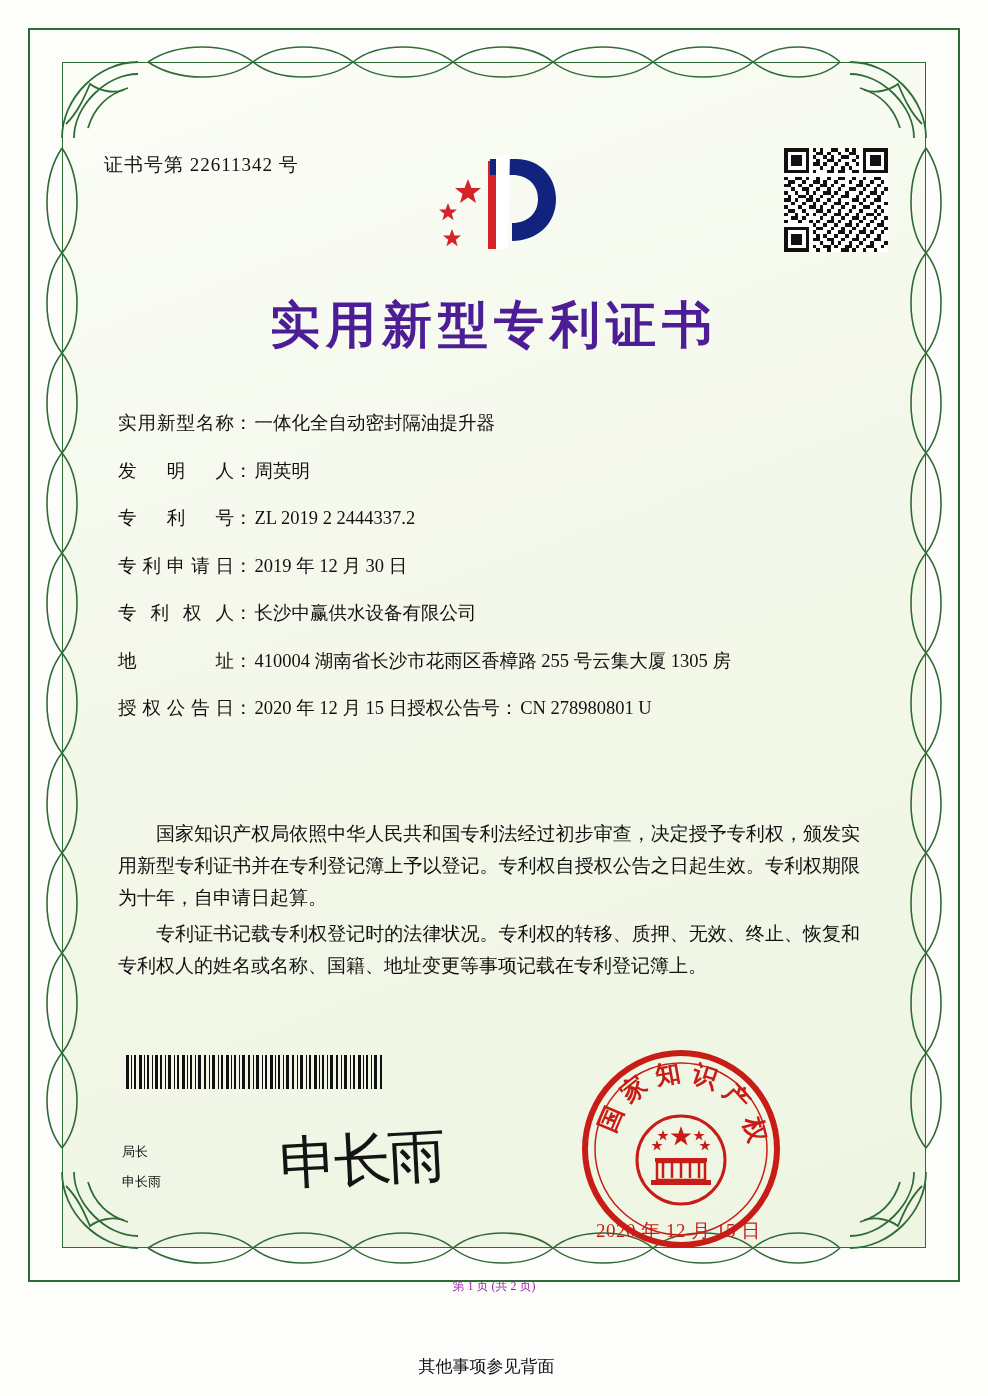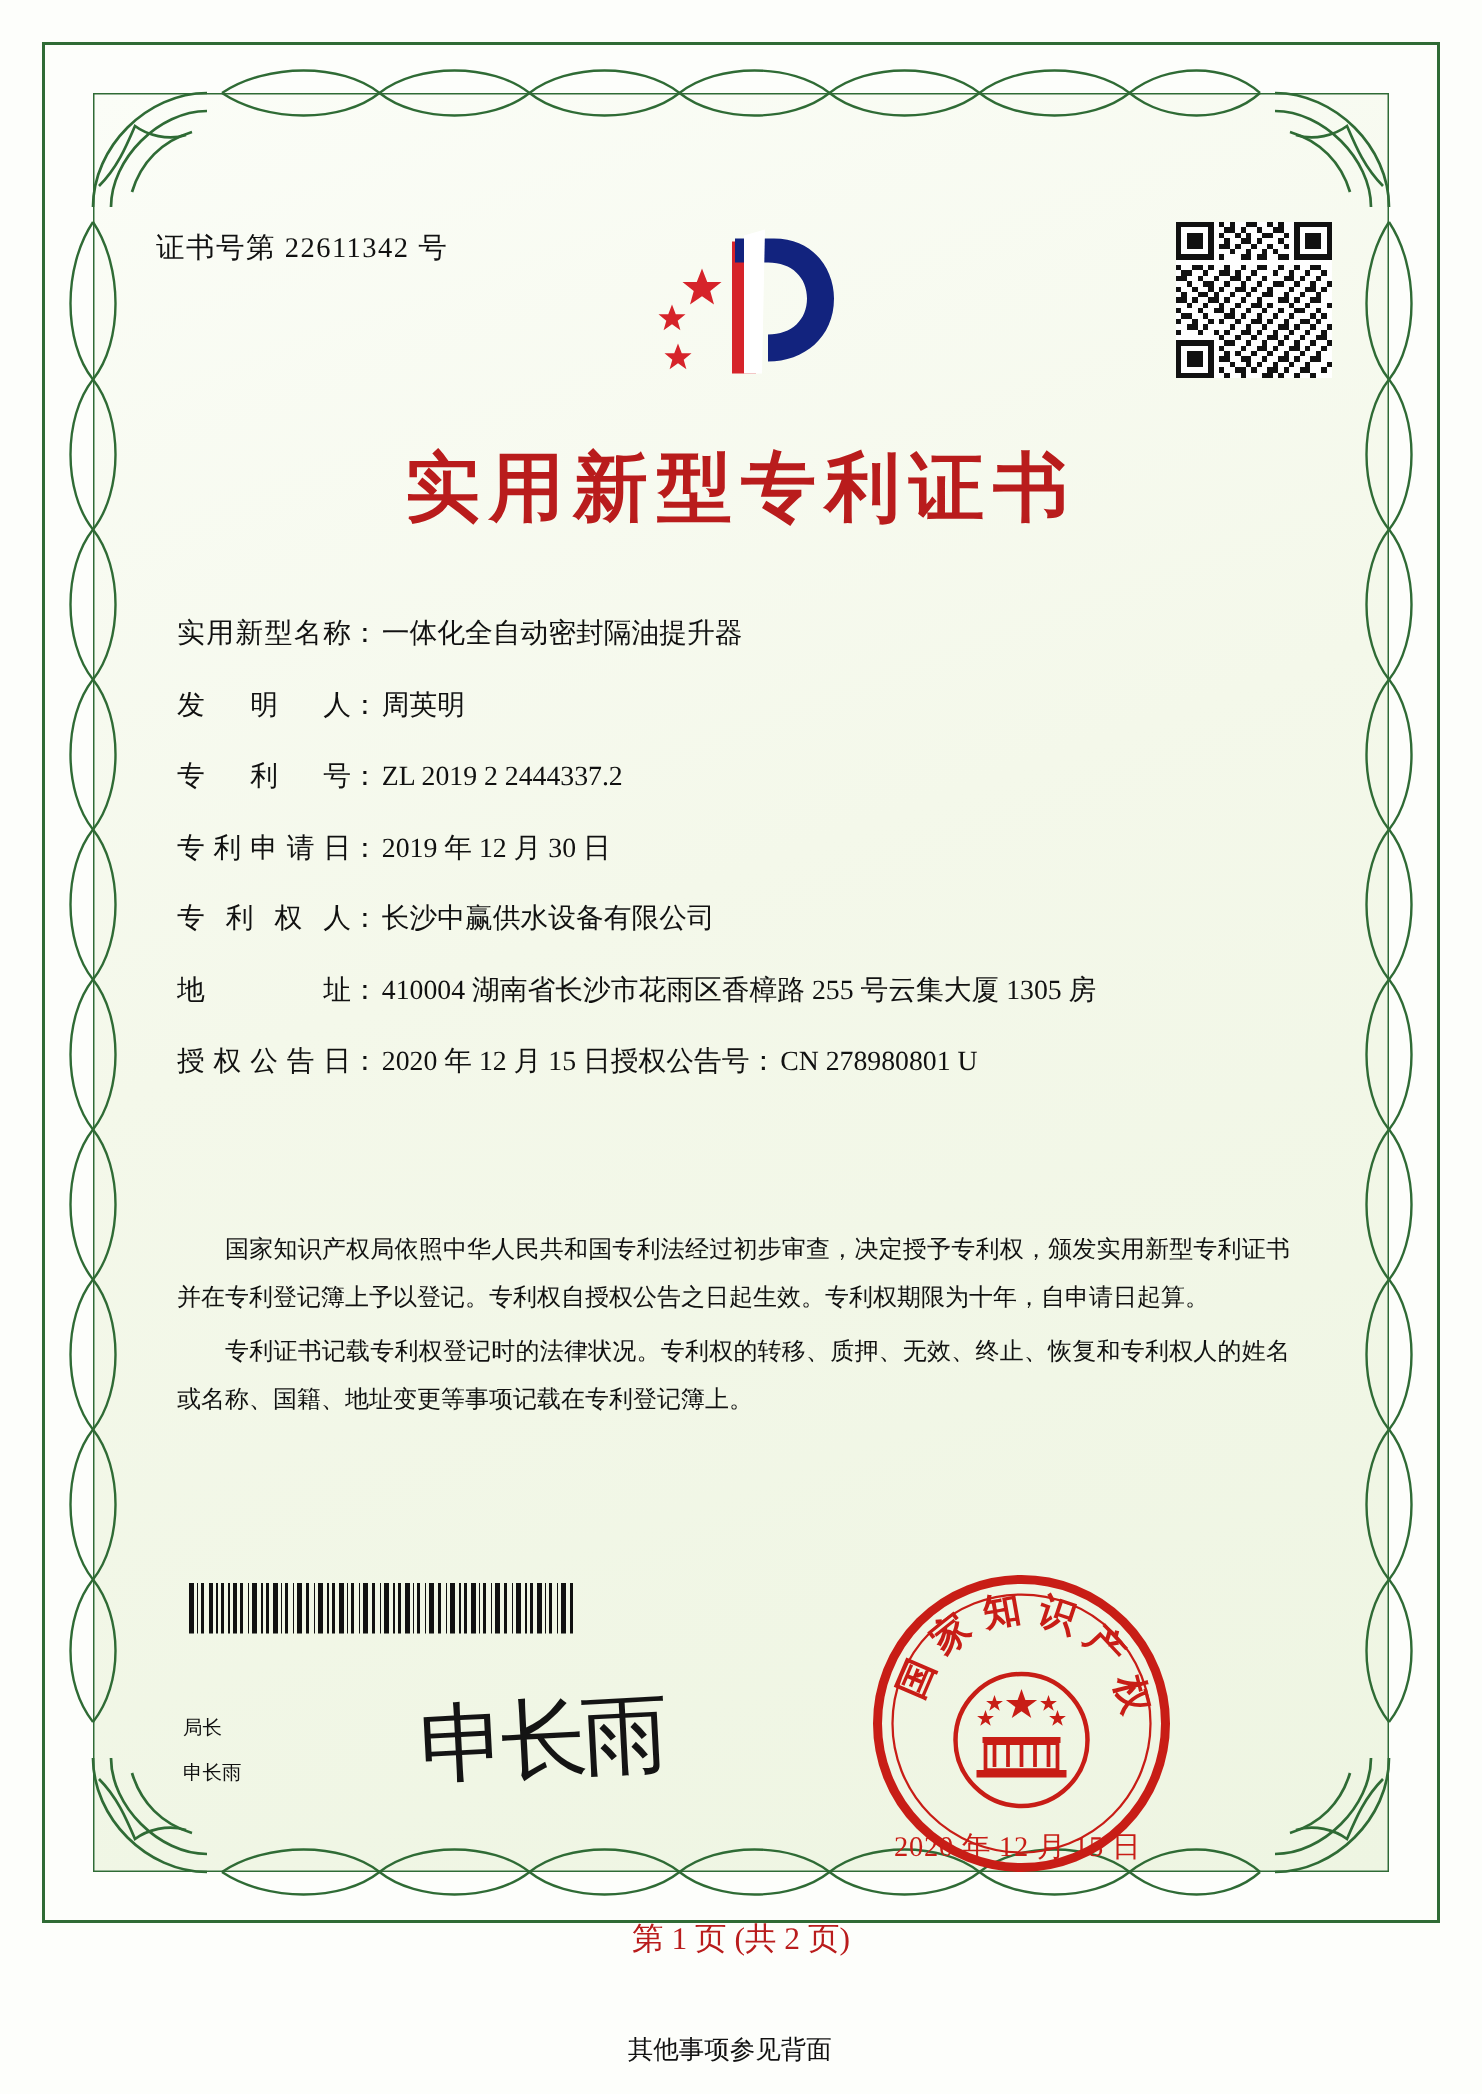--- a/index.html
+++ b/index.html
@@ -63,21 +63,21 @@
   }
 
   .main-title {
     position: absolute;
     left: 0; right: 0;
     top: 292px;
     text-align: center;
     font-size: 50px;
     font-weight: bold;
     letter-spacing: 6px;
-    color: #b91c1c;
+    color: #4c1d95;
     font-family: Liberation Mono, monospace;
   }
 
   
   .fields {
     position: absolute;
     left: 118px;
     top: 414px;
     width: 760px;
     font-size: 18.5px;
@@ -101,21 +101,21 @@
   .field-value { flex: 1 1 auto; }
   .field-row.two-col .second-label {
   }
 
   
   .paras {
     position: absolute;
     left: 118px;
     top: 818px;
     width: 742px;
-    font-size: 16px;
+    font-size: 19px;
     line-height: 32px;
     text-align: justify;
     color: #111;
   }
   .paras p {
     margin: 0 0 4px 0;
     text-indent: 2em;
   }
 
   
@@ -165,22 +165,22 @@
     font-size: 19px;
     color: #c81d16;
     letter-spacing: 0.5px;
   }
 
   .page-no {
     position: absolute;
     left: 0; right: 0;
     top: 1278px;
     text-align: center;
-    font-size: 21px;
-    color: #b91c1c;
+    font-size: 12px;
+    color: #a21caf;
   }
   .footer-note {
     position: absolute;
     left: 0; right: 15px;
     top: 1355px;
     text-align: center;
     font-size: 17px;
     color: #111;
   }
 </style>

